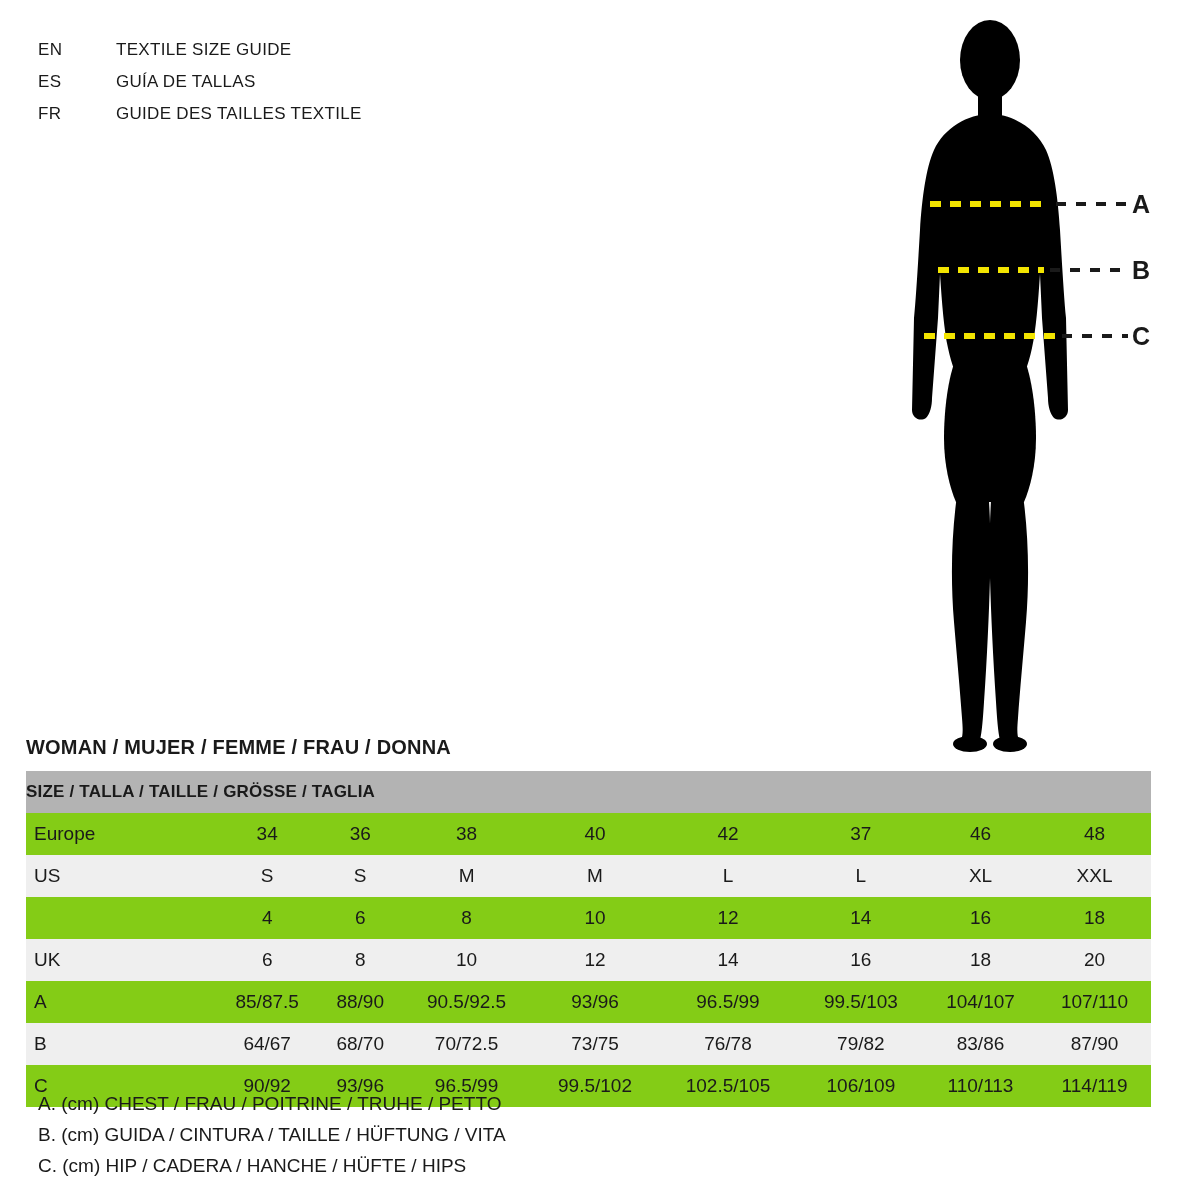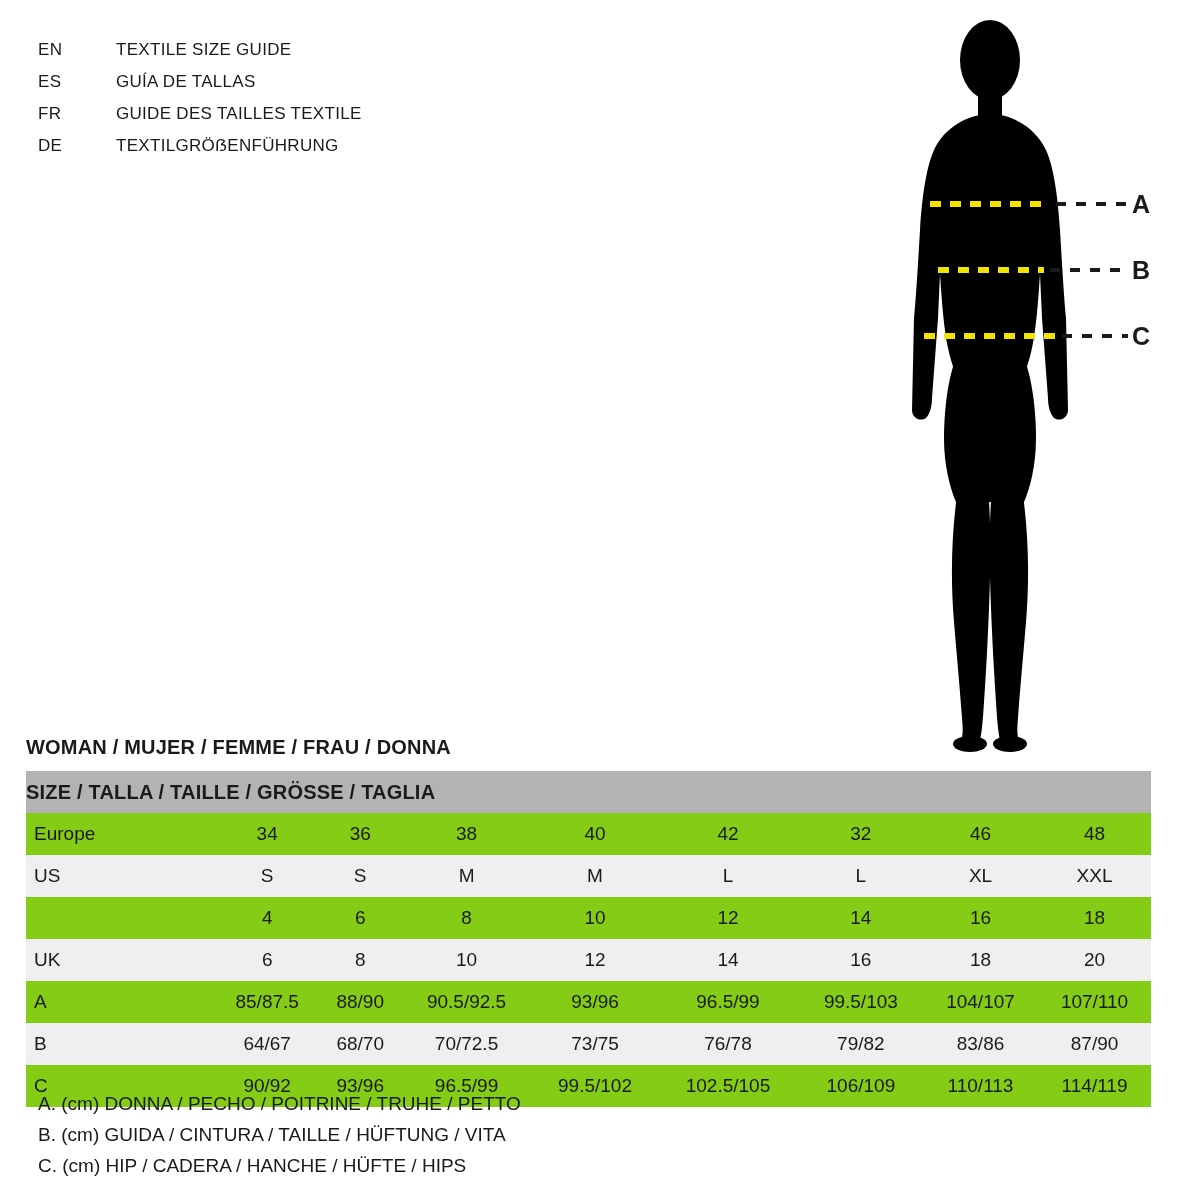--- a/index.html
+++ b/index.html
@@ -82,21 +82,21 @@
     padding: 6px 0 6px 0;
     height: 30px;
     vertical-align: middle;
   }
   .row-head {
     background: #b3b3b3;
     font-weight: bold;
   }
   .row-head td {
     padding-left: 8px;
-    font-size: 20px;
+    font-size: 17px;
     letter-spacing: 0.2px;
   }
   .row-shade {
     background: #efefef;
   }
   .row-plain {
     background: #84cc16;
   }
   .cell-label {
     width: 180px;
@@ -129,24 +129,20 @@
     <span class="title-lang">EN</span>
     <span class="title-text">TEXTILE SIZE GUIDE</span>
   </div>
   <div class="title-row">
     <span class="title-lang">ES</span>
     <span class="title-text">GUÍA DE TALLAS</span>
   </div>
   <div class="title-row">
     <span class="title-lang">FR</span>
     <span class="title-text">GUIDE DES TAILLES TEXTILE</span>
-  </div>
-  <div class="title-row">
-    <span class="title-lang">DE</span>
-    <span class="title-text">TEXTILGRÖẞENFÜHRUNG</span>
   </div>
 </div>
 
 <div id="figure-block">
   <svg id="figure-svg" width="330" height="740" viewBox="0 0 330 740">
 
     <ellipse cx="130" cy="42" rx="30" ry="40" fill="#000000"></ellipse>
 
     <rect x="118" y="74" width="24" height="32" fill="#000000"></rect>
 
@@ -227,21 +223,21 @@
         <td colspan="9">SIZE / TALLA / TAILLE / GRÖSSE / TAGLIA</td>
       </tr>
 
       <tr class="row-plain">
         <td class="cell-label">Europe</td>
         <td class="cell-val">34</td>
         <td class="cell-val">36</td>
         <td class="cell-val">38</td>
         <td class="cell-val">40</td>
         <td class="cell-val">42</td>
-        <td class="cell-val">32</td>
+        <td class="cell-val">37</td>
         <td class="cell-val">46</td>
         <td class="cell-val">48</td>
       </tr>
 
       <tr class="row-shade">
         <td class="cell-label">US</td>
         <td class="cell-val">S</td>
         <td class="cell-val">S</td>
         <td class="cell-val">M</td>
         <td class="cell-val">M</td>
@@ -308,16 +304,16 @@
         <td class="cell-val">102.5/105</td>
         <td class="cell-val">106/109</td>
         <td class="cell-val">110/113</td>
         <td class="cell-val">114/119</td>
       </tr>
     </tbody>
   </table>
 </div>
 
 <div id="legend-block">
-  <div class="legend-line">A. (cm) DONNA / PECHO / POITRINE / TRUHE / PETTO</div>
+  <div class="legend-line">A. (cm) CHEST / FRAU / POITRINE / TRUHE / PETTO</div>
   <div class="legend-line">B. (cm) GUIDA / CINTURA / TAILLE / HÜFTUNG / VITA</div>
   <div class="legend-line">C. (cm) HIP / CADERA / HANCHE / HÜFTE / HIPS</div>
 </div>
 
 </body></html>

